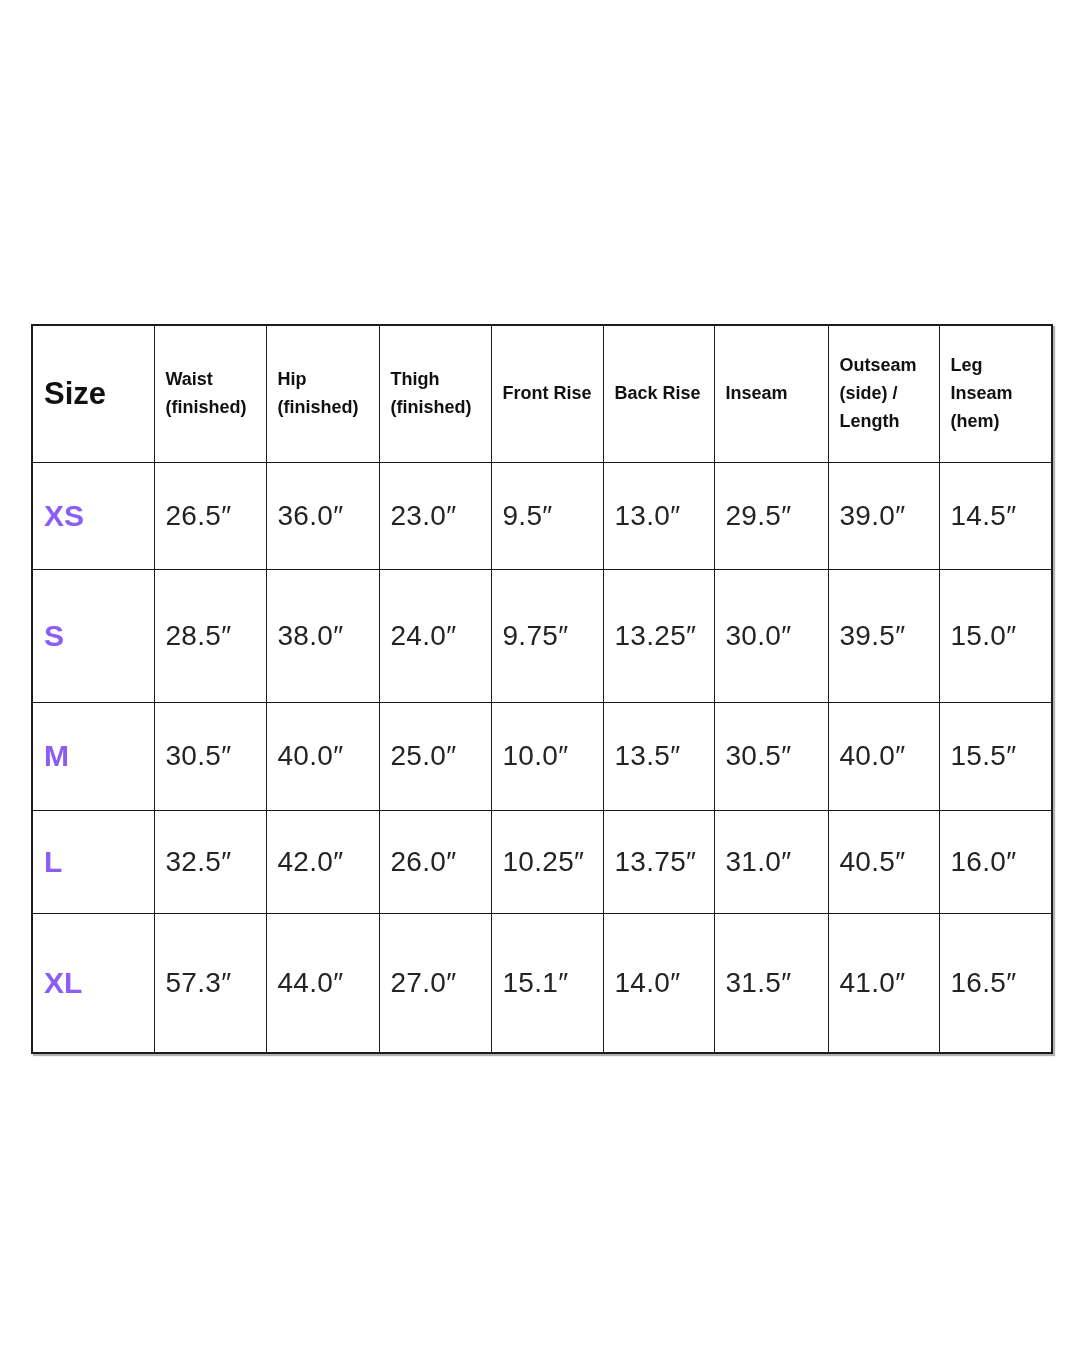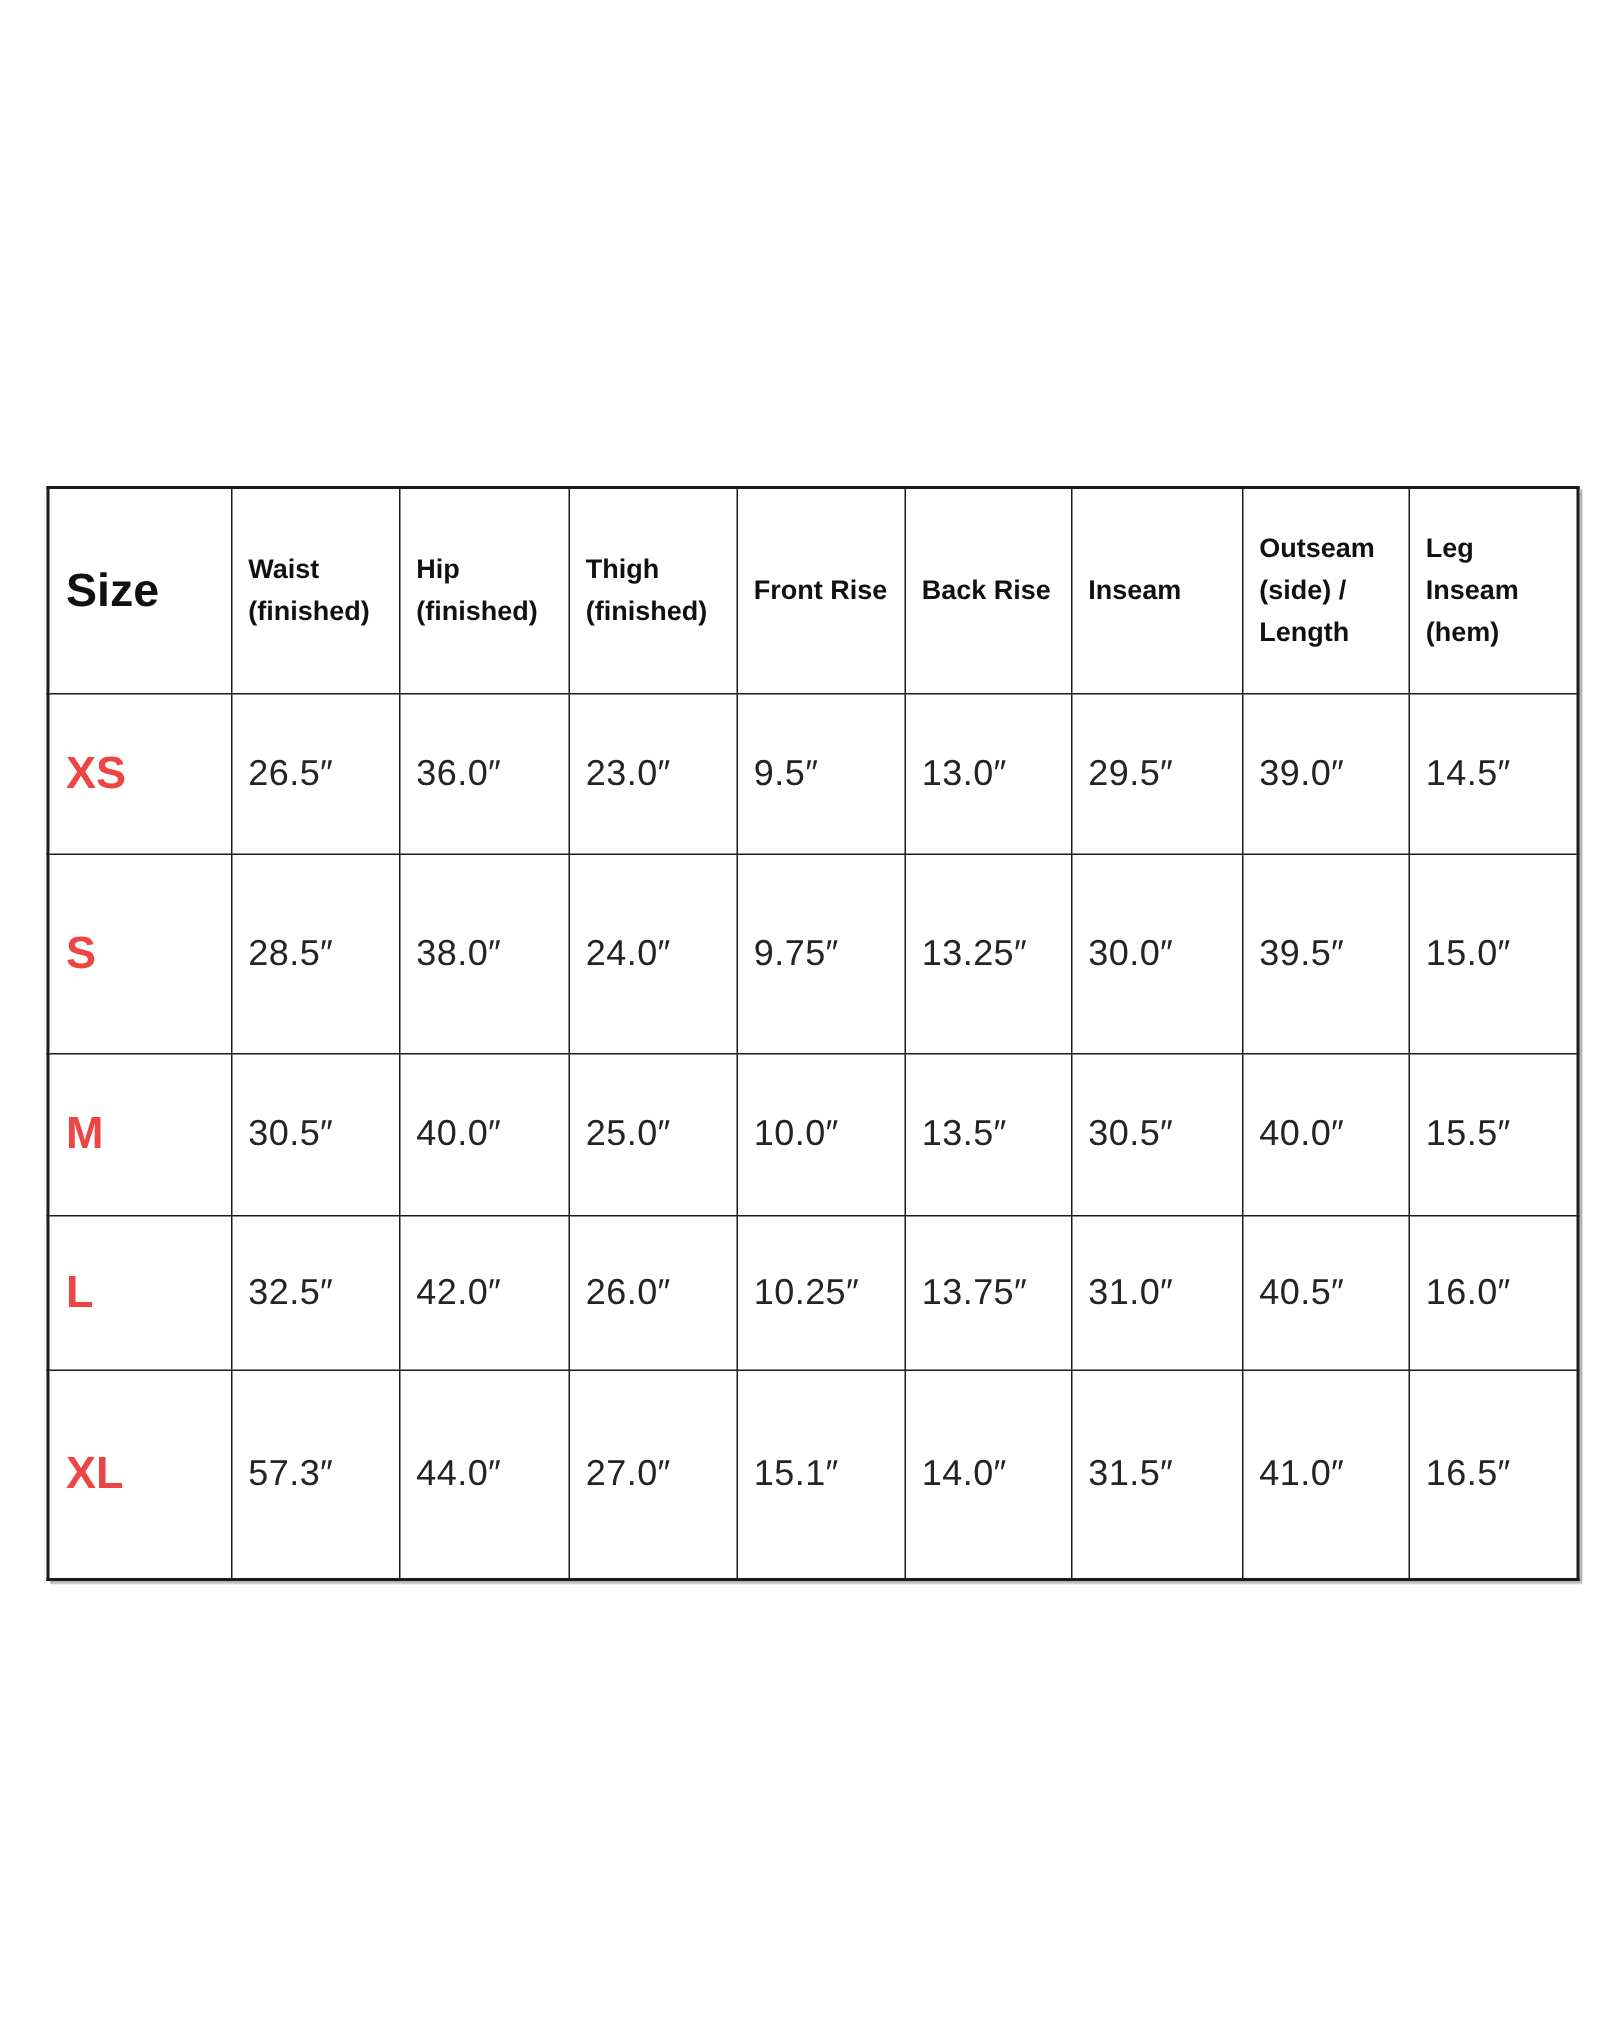--- a/index.html
+++ b/index.html
@@ -46,25 +46,25 @@
   }
   
   .size-chart tbody tr:nth-child(1) { height: 107px; }
   .size-chart tbody tr:nth-child(2) { height: 133px; }
   .size-chart tbody tr:nth-child(3) { height: 108px; }
   .size-chart tbody tr:nth-child(4) { height: 103px; }
   .size-chart tbody tr:nth-child(5) { height: 140px; }
   .size-chart tbody th {
     font-weight: bold;
     font-size: 30px;
-    color: #ef4444;
+    color: #8b5cf6;
   }
   .size-chart tbody td {
     font-weight: normal;
-    font-size: 24px;
+    font-size: 28px;
     color: #242424;
     letter-spacing: 0.3px;
     margin-left: 48px;
   }
 </style>
 </head>
 <body>
 
 <table class="size-chart">
   <colgroup>

